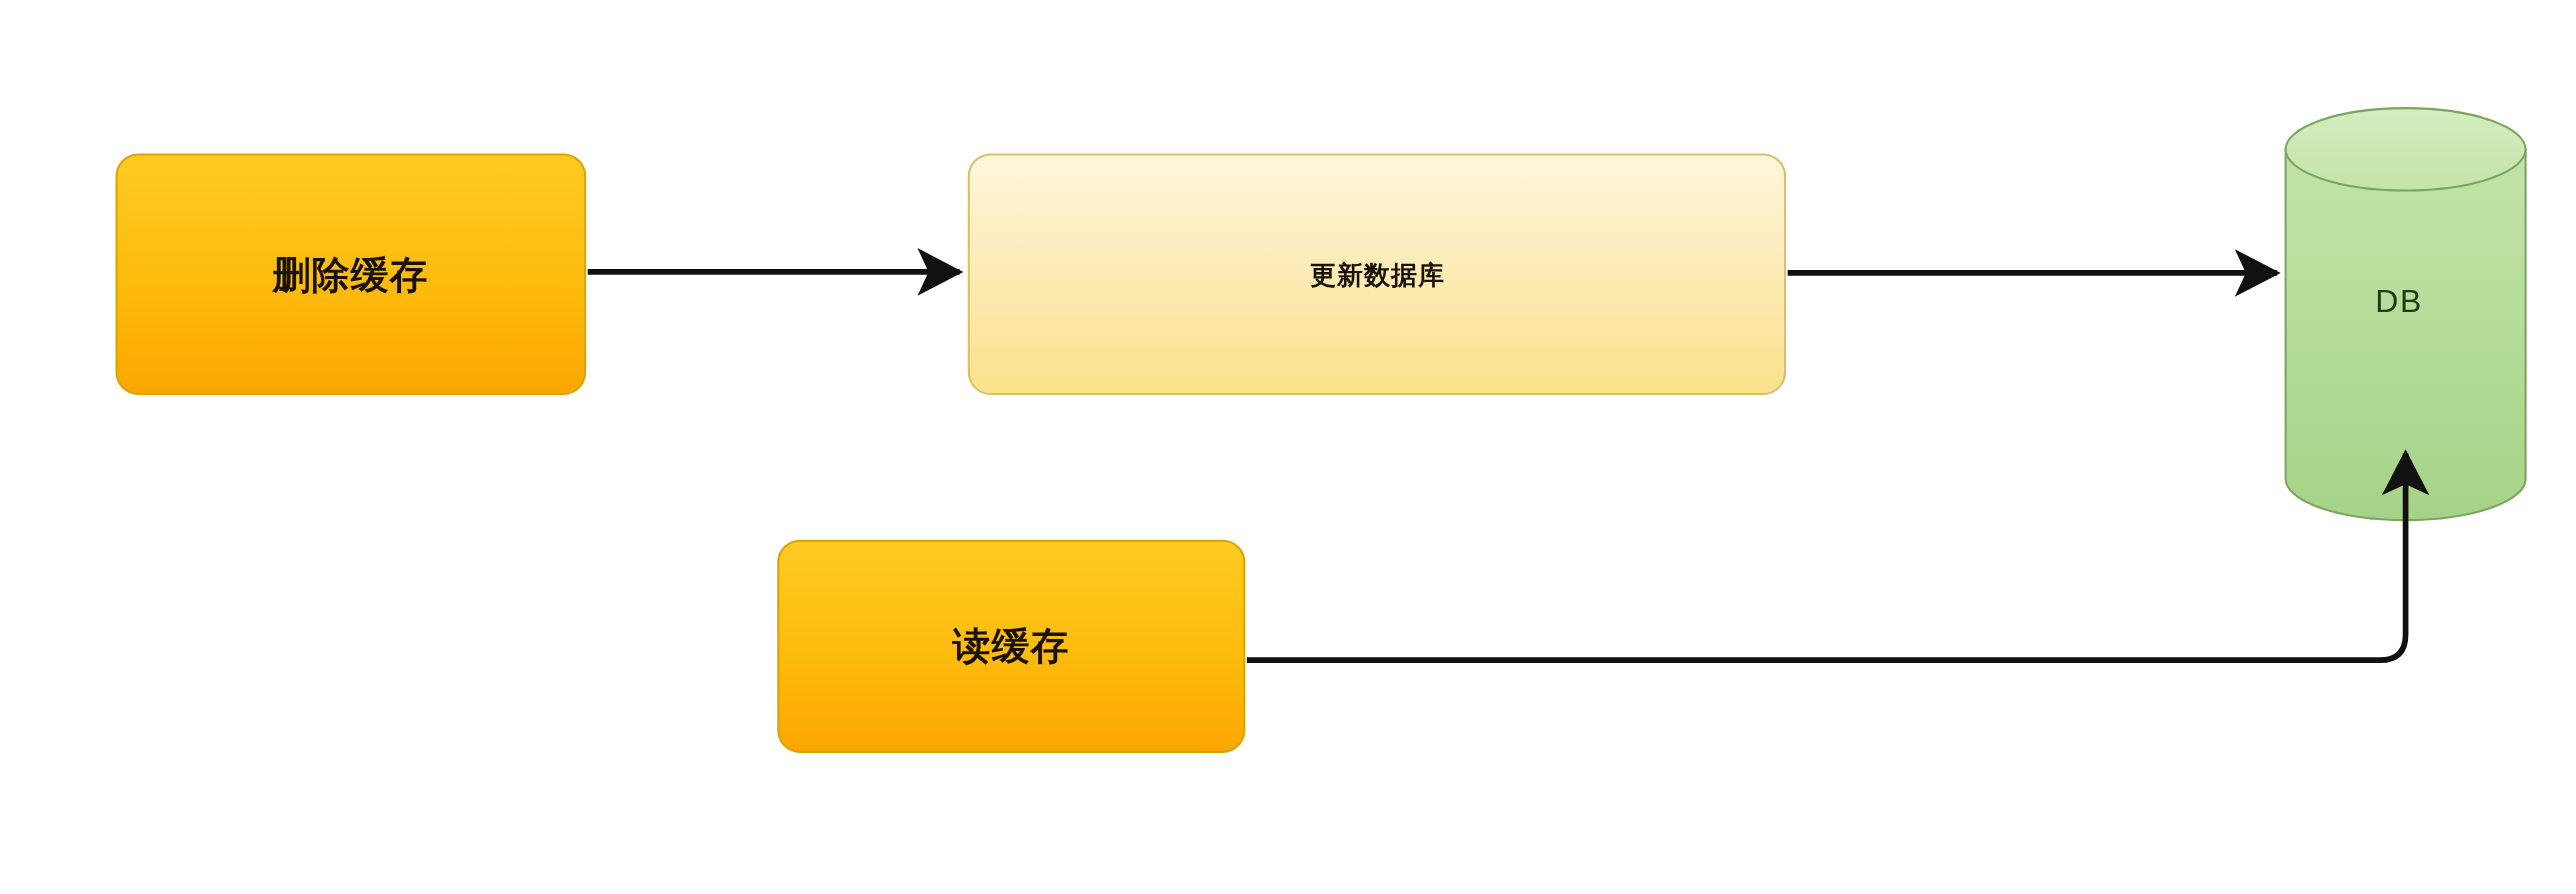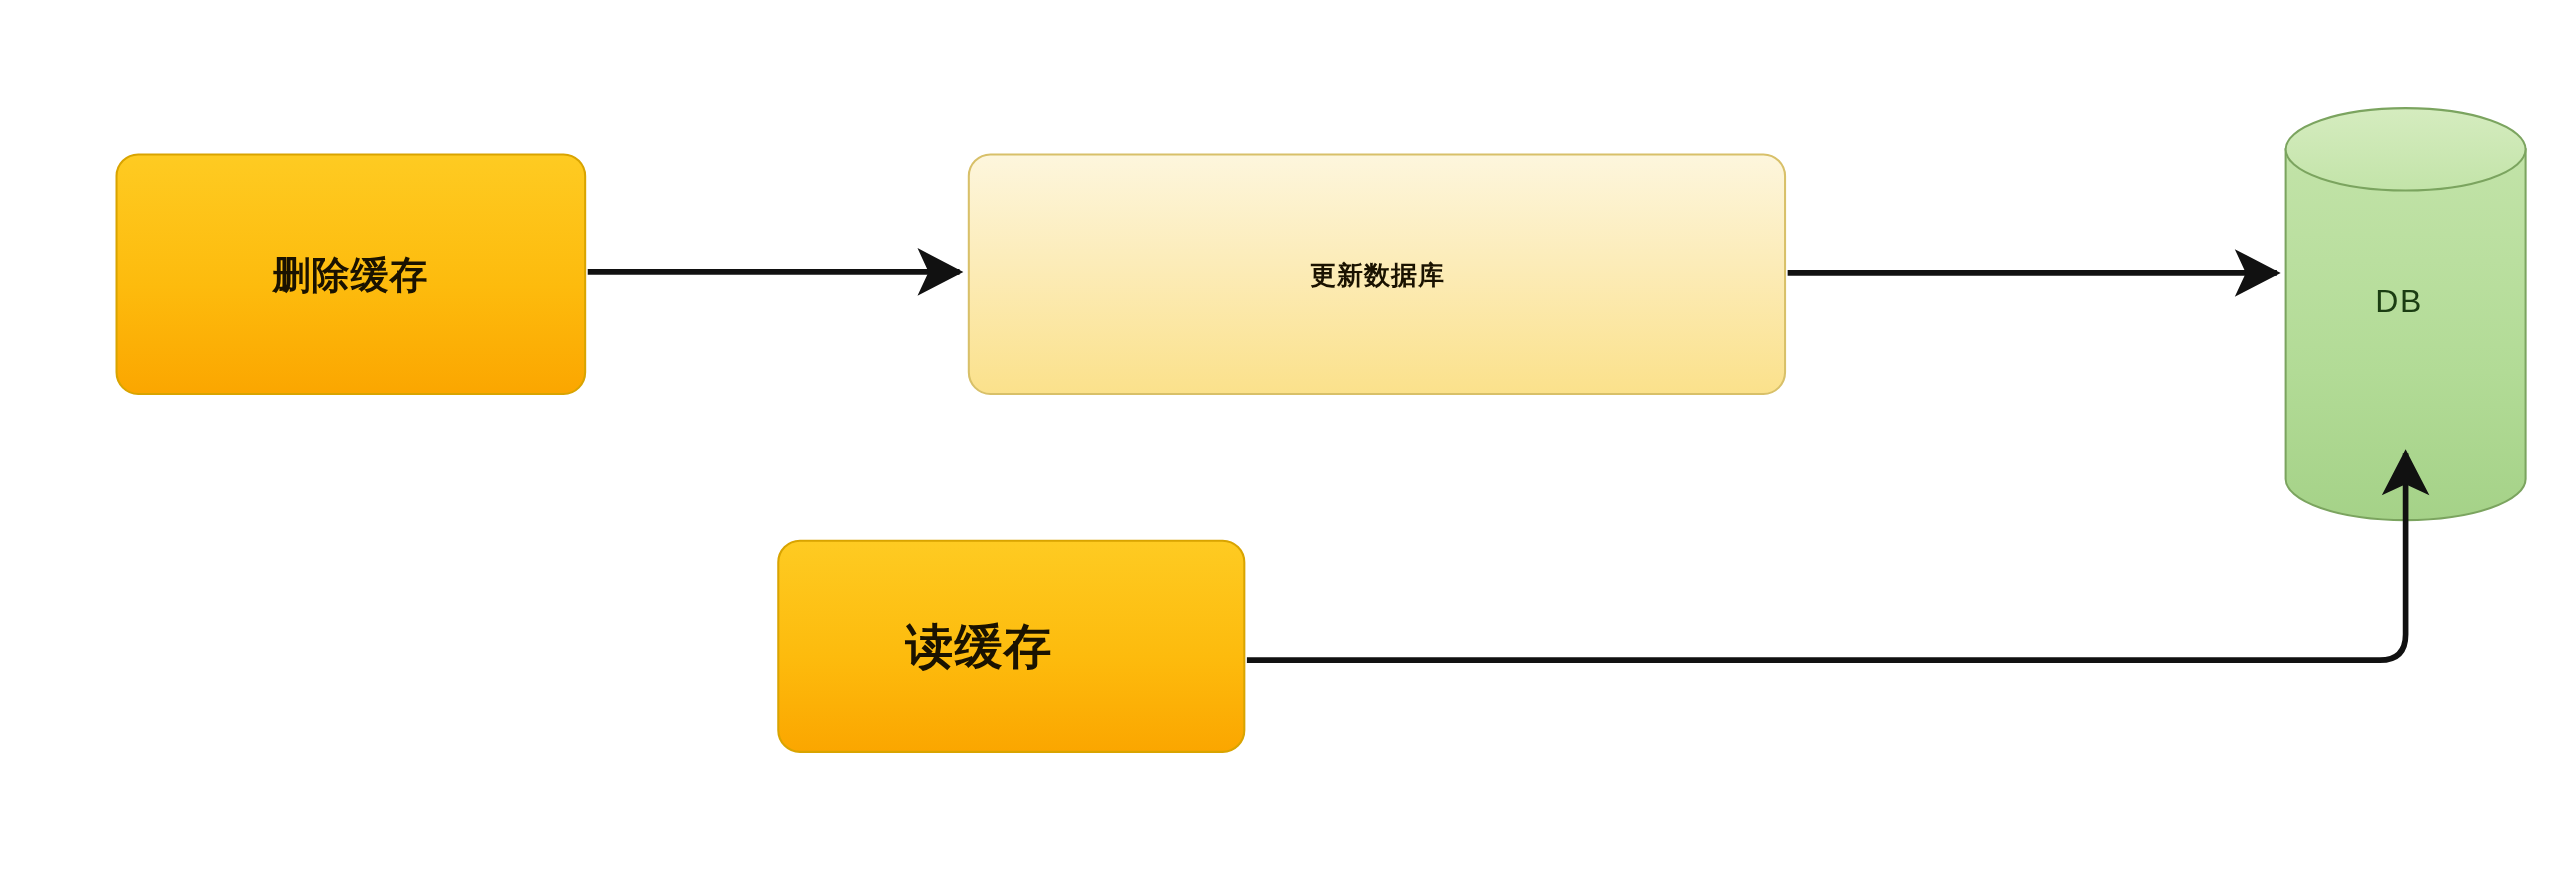--- a/index.html
+++ b/index.html
@@ -40,22 +40,22 @@
   .label-delete-cache {
     left: 116px; top: 155px; width: 469px; height: 240px;
     font-size: 38px;
     border-radius: 24px;
   }
   .label-update-db {
     left: 969px; top: 155px; width: 817px; height: 240px;
     font-size: 26px;
   }
   .label-read-cache {
-    left: 746px; top: 541px; width: 466px; height: 211px;
-    font-size: 48px;
+    left: 778px; top: 541px; width: 466px; height: 211px;
+    font-size: 38px;
   }
   .label-db {
     left: 2285px; top: 242px; width: 228px; height: 118px;
     font-size: 32px;
     font-weight: 400;
     letter-spacing: 1.5px;
     color: #1b3d12;
   }
   .hit {
     position: absolute;

